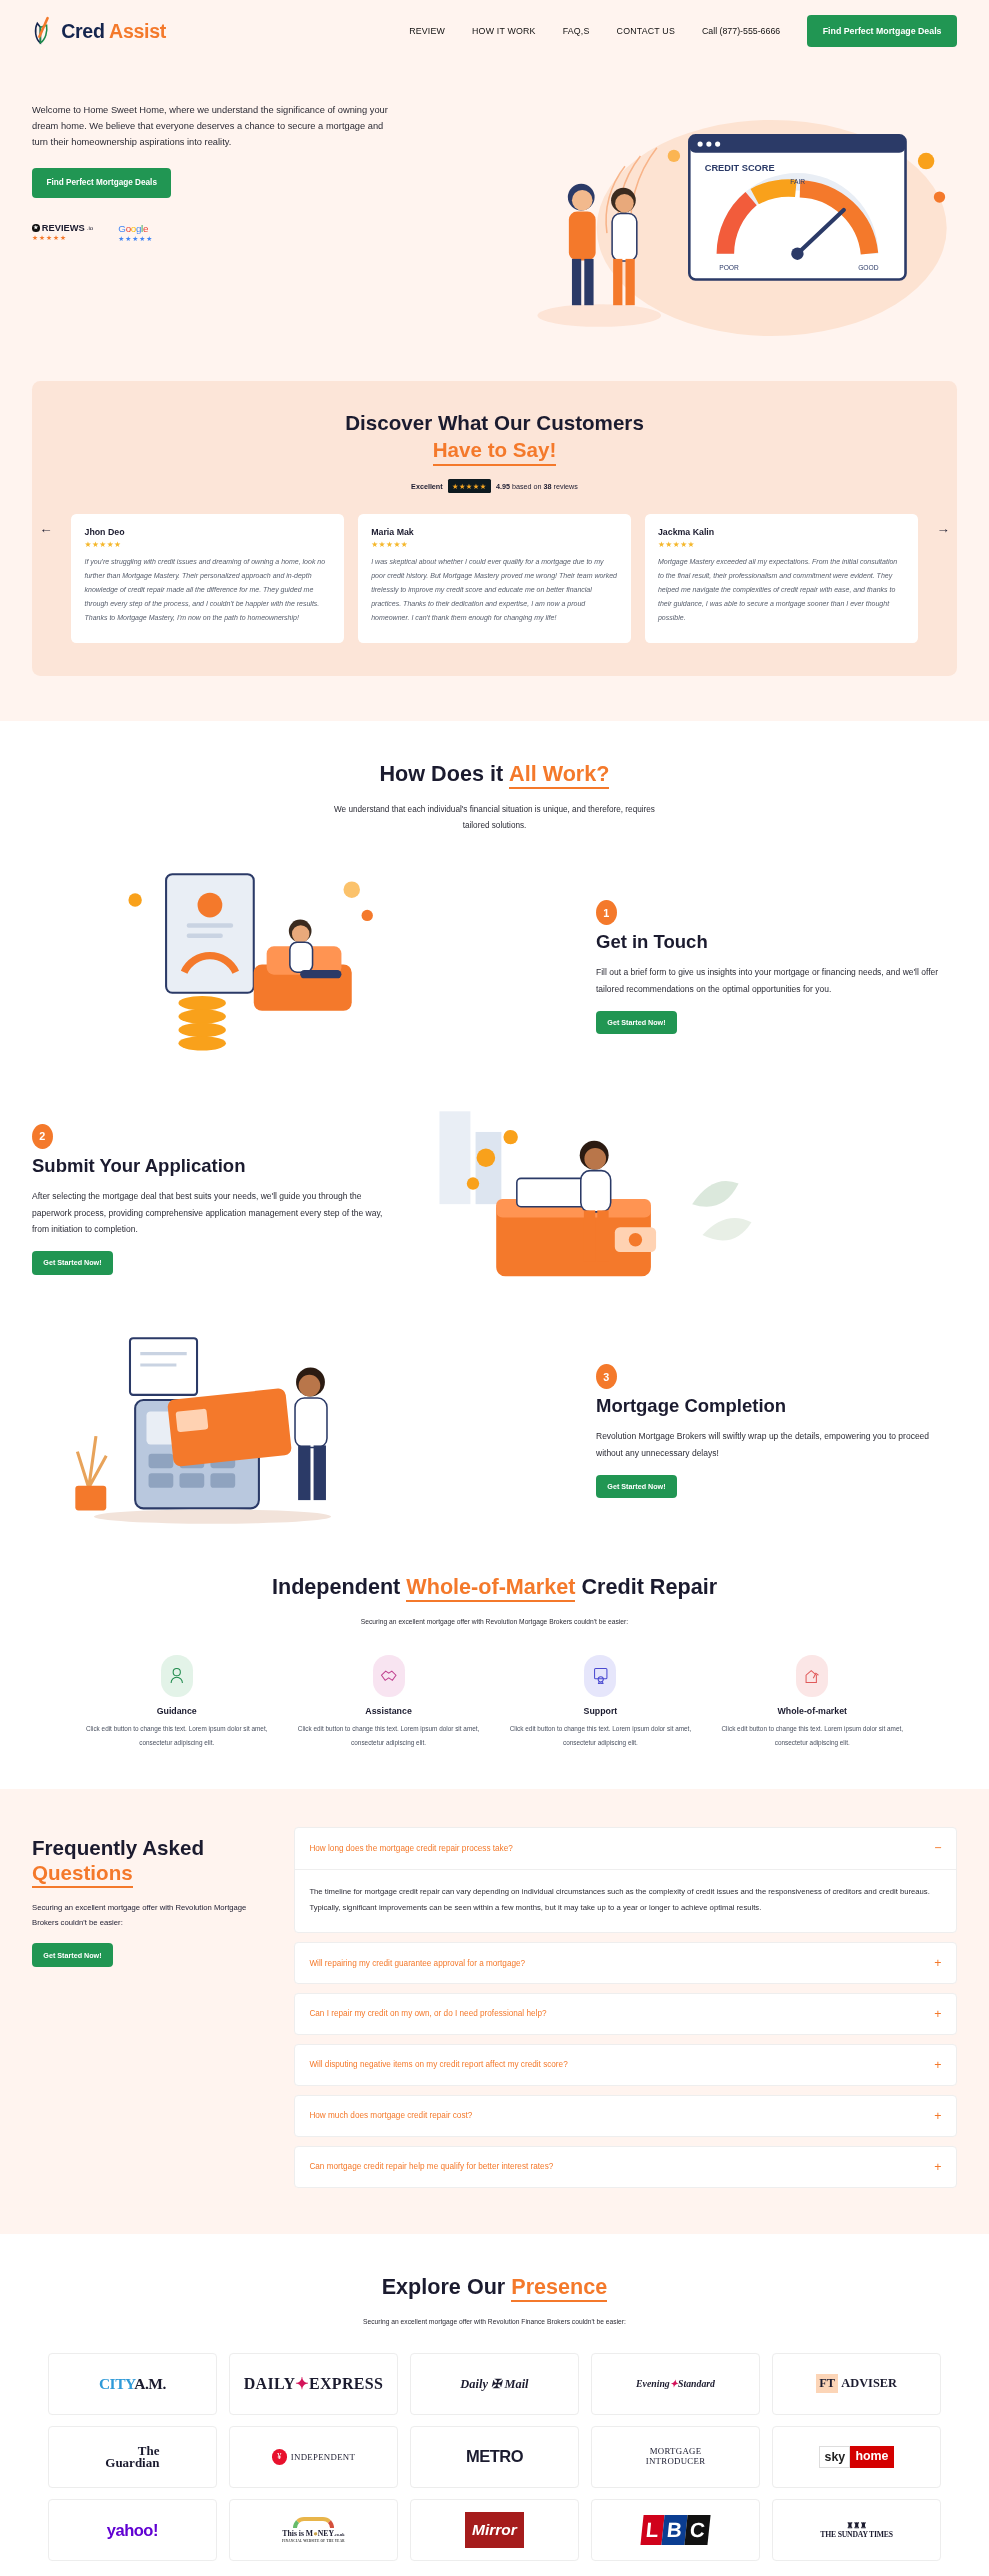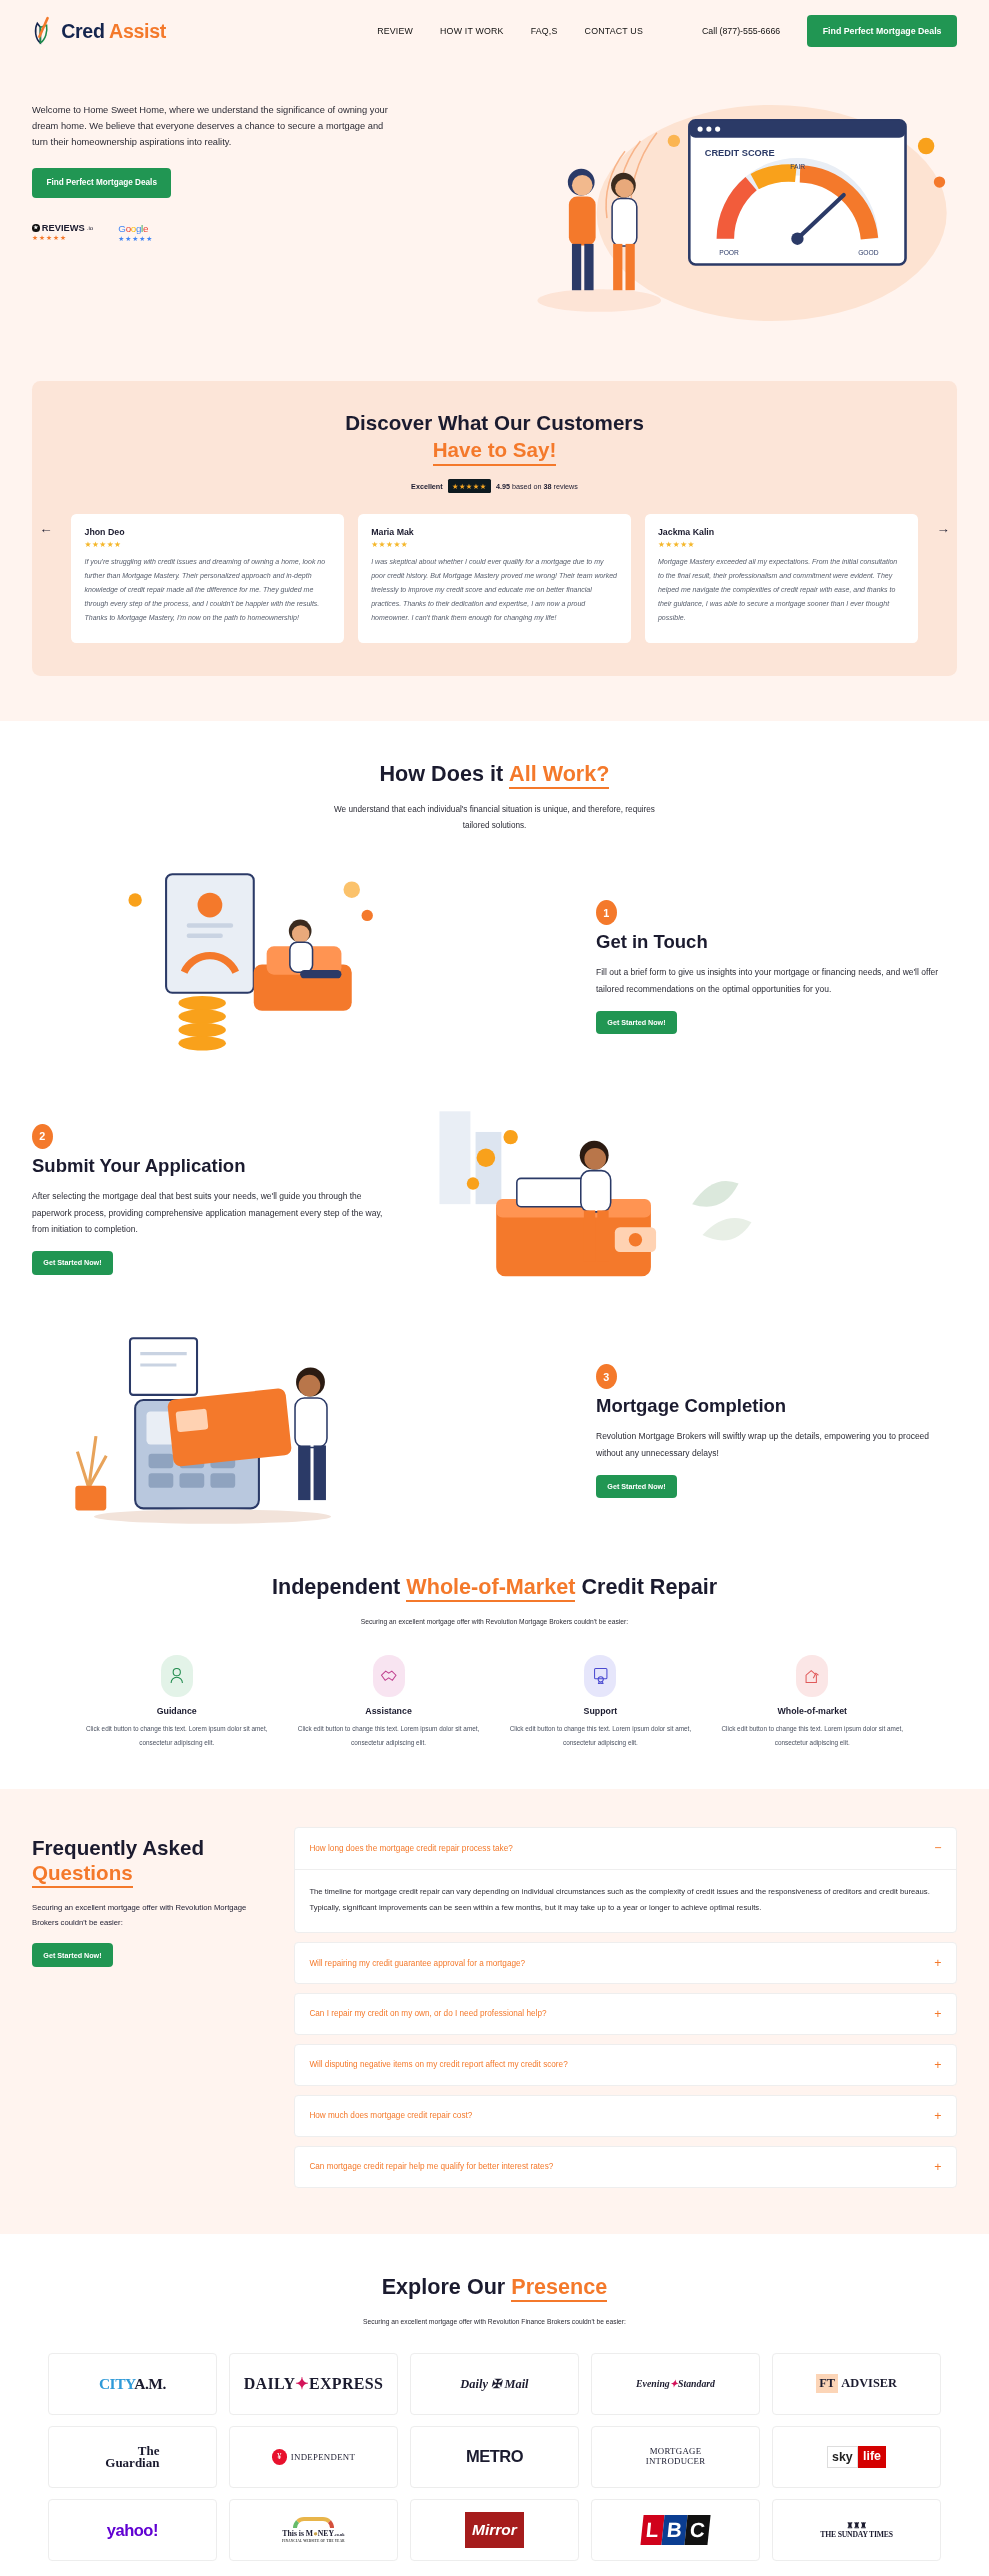--- a/index.html
+++ b/index.html
@@ -31,21 +31,21 @@
     align-items: center;
     gap: 27px;
   }
   .nav a {
     font-size: 8.8px;
     color: #111;
     text-decoration: none;
     letter-spacing: 0.2px;
     font-weight: 500;
   }
-  .nav .phone { font-size: 8.8px; color: #111; font-weight: 500; margin-left: 32px; }
+  .nav .phone { font-size: 8.8px; color: #111; font-weight: 500; }
   .btn-green {
     background: #219653;
     color: #fff;
     border: none;
     border-radius: 4.1px;
     font-size: 8.8px;
     font-weight: 700;
     padding: 11.3px 15.5px;
     cursor: pointer;
     font-family: inherit;
@@ -92,21 +92,21 @@
   }
   .badge .bname .io { font-size: 6.2px; font-weight: 400; }
   .badge .gtext { font-size: 9.8px; font-weight: 500; letter-spacing: -0.3px;}
   .badge .gtext .b { color:#4285F4 } .badge .gtext .r { color:#EA4335 }
   .badge .gtext .y { color:#FBBC05 } .badge .gtext .g { color:#34A853 }
   .stars-sm { color: #f4792b; font-size: 6.7px; letter-spacing: 1px; margin-top: 1.5px; }
   .stars-sm.blue { color: #4285F4; }
 
   .hero-art {
     position: absolute;
-    right: 32px; top: 22px;
+    right: 32px; top: 37px;
     width: 453px; height: 258px;
   }
 
   
   .testi-band {
     background: #fff4ef;
     padding: 0 32px 45px 32px;
   }
   .testi-box {
     background: #fce5d8;
@@ -651,21 +651,21 @@
         </div>
       <div class="logo-cell">
           <span class="lg-metro">METRO</span>
         </div>
       <div class="logo-cell">
           <span class="lg lg-mi">MORTGAGE<br>INTRODUCER</span>
         </div>
       <div class="logo-cell">
           <span class="lg-sky">
             <span class="s1">sky</span>
-            <span class="s2">life</span>
+            <span class="s2">home</span>
           </span>
         </div>
 
       <div class="logo-cell">
           <span class="lg-yahoo">yahoo!</span>
         </div>
       <div class="logo-cell">
         <span class="lg lg-money">
           <span class="arc"></span>This is M<span style="color:#caa24b">●</span>NEY<span style="font-size:4.1px">.co.uk</span>
           <span class="sub">FINANCIAL WEBSITE OF THE YEAR</span>

